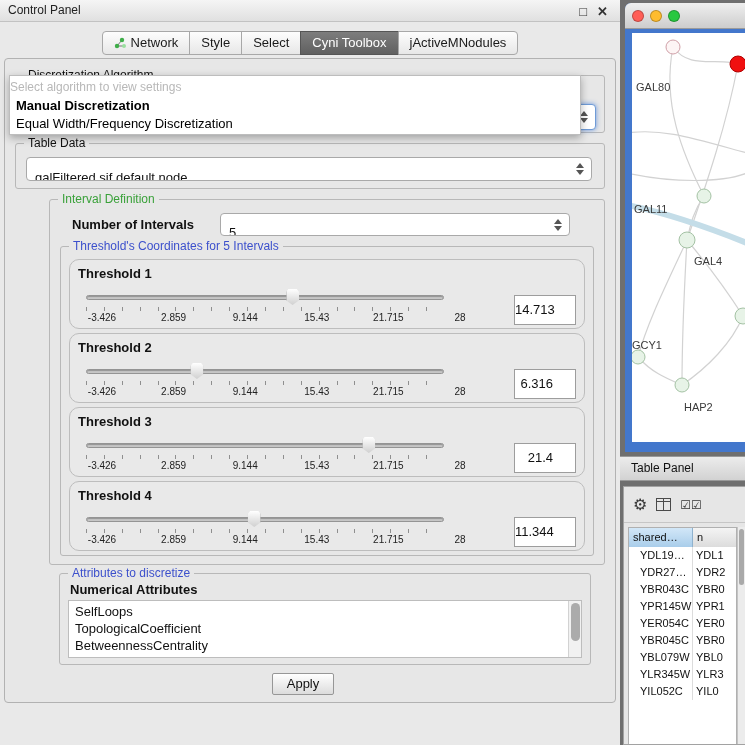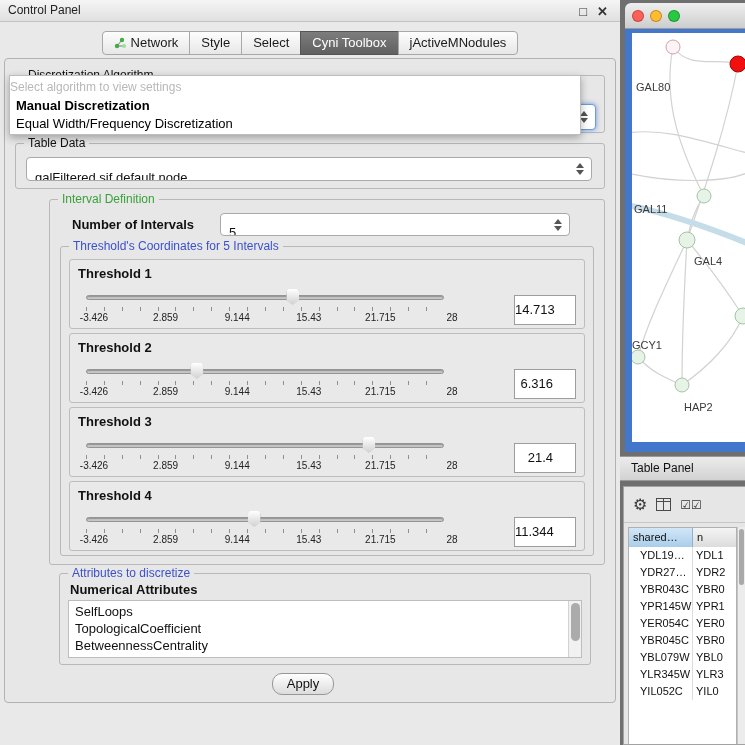--- a/index.html
+++ b/index.html
@@ -42,38 +42,38 @@
   .dd-item.plain{top:40px}
 
   #fs-table-data{left:10px;top:84px;width:590px;height:46px}
   #table-data-combo{left:10px;right:12px;top:13px;height:24px}
 
   #fs-interval{left:44px;top:140px;width:556px;height:366px}
   #num-label{position:absolute;left:22px;top:17px;font-weight:bold;font-size:13px}
   #num-combo{left:170px;top:13px;width:350px;height:23px}
 
   #fs-thresholds{left:10px;top:46px;width:534px;height:310px}
-  .th-box{position:absolute;left:8px;width:516px;height:70px;border:1px solid #bdbdbd;border-radius:3px;background:#e9e9e9}
+  .th-box{position:absolute;left:8px;width:516px;height:70px;border:1px solid #bdbdbd;border-radius:10px;background:#e9e9e9}
   .th-label{position:absolute;left:8px;top:6px;font-size:13px;font-weight:bold}
   .slider{position:absolute;left:16px;top:28px;width:358px;height:18px}
   .groove{position:absolute;left:0;right:0;top:7px;height:5px;background:#c6c6c6;border:1px solid #949494;border-radius:3px;box-shadow:inset 0 1px 1px rgba(0,0,0,.25)}
   .slider-thumb{position:absolute;top:1px;width:13px;height:16px;background:linear-gradient(#ffffff,#d0d0d0);transform:translateX(-50%);clip-path:polygon(50% 100%,0 70%,0 18%,18% 0,82% 0,100% 18%,100% 70%);filter:drop-shadow(0 0 1px #777)}
   .ticks{position:absolute;left:16px;top:47px;width:358px;height:4px;background:repeating-linear-gradient(90deg,#8f8f8f 0 1px,transparent 1px 17.9px)}
-  .tick-labels{position:absolute;left:24px;top:52px;width:358px;height:12px;font-size:10px;color:#222}
+  .tick-labels{position:absolute;left:32px;top:52px;width:358px;height:12px;font-size:10px;color:#222}
   .tick-labels span{position:absolute;transform:translateX(-50%);white-space:nowrap}
   .value-field{position:absolute;right:8px;top:35px;width:62px;height:30px;background:#fff;border:1px solid #9d9d9d;font-size:13px;text-align:right;line-height:28px;padding-right:22px}
 
   #fs-attrs{left:54px;top:514px;width:532px;height:92px}
   #attrs-title{position:absolute;left:10px;top:8px;font-size:13px;font-weight:bold}
   #attr-list{position:absolute;left:8px;right:8px;top:26px;height:58px;background:#fff;border:1px solid #bdbdbd;overflow:hidden;padding:2px 0 0 0}
   #attr-list .li{font-size:13px;line-height:17px;padding-left:6px;white-space:nowrap}
   #attr-sb{position:absolute;right:0;top:0;bottom:0;width:13px;background:#f1f1f1;border-left:1px solid #d2d2d2}
   #attr-sb .thumb{position:absolute;left:2px;top:2px;width:9px;height:38px;background:#ababab;border-radius:5px}
 
-  #apply-btn{position:absolute;left:267px;top:614px;width:62px;height:22px;border:1px solid #979797;border-radius:10px;background:linear-gradient(#ffffff,#dcdcdc);font-size:13px;text-align:center;line-height:20px}
+  #apply-btn{position:absolute;left:267px;top:614px;width:62px;height:22px;border:1px solid #979797;border-radius:2px;background:linear-gradient(#ffffff,#dcdcdc);font-size:13px;text-align:center;line-height:20px}
 
   
   #right{position:absolute;left:620px;top:0;width:125px;height:604px;background:#6f6f6f}
   #net-window{position:absolute;left:5px;top:3px;width:120px;height:449px;background:#4377cc;border-radius:6px 0 0 0;overflow:hidden}
   #net-titlebar{position:absolute;left:0;top:0;right:0;height:26px;background:linear-gradient(#efefef,#cdcdcd);border-bottom:1px solid #9a9a9a}
   .traffic{position:absolute;top:7px;width:12px;height:12px;border-radius:50%;border:1px solid rgba(0,0,0,.25)}
   #net-canvas{position:absolute;left:7px;top:30px;right:0;bottom:10px;background:#fff;overflow:hidden}
   .net-label{position:absolute;font-size:11px;color:#3a3a3a;white-space:nowrap}
 
   #tp-bar{position:absolute;left:0;top:456px;width:125px;height:25px;background:linear-gradient(#ececec,#d2d2d2);border-top:1px solid #999;border-bottom:1px solid #999;font-size:12px;line-height:23px;padding-left:11px;color:#111}

